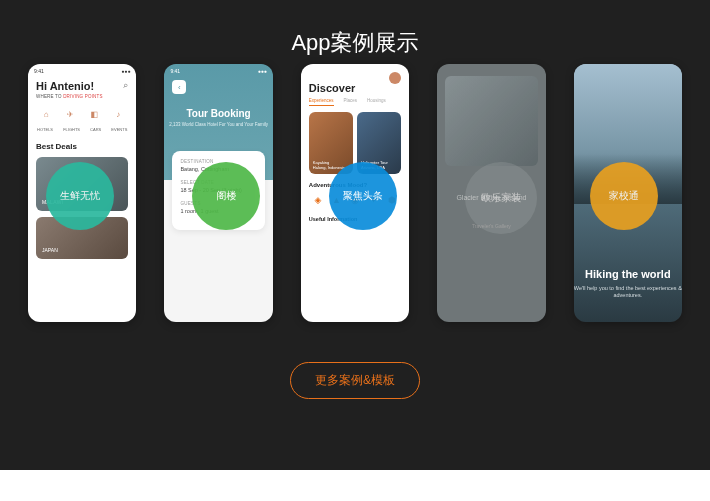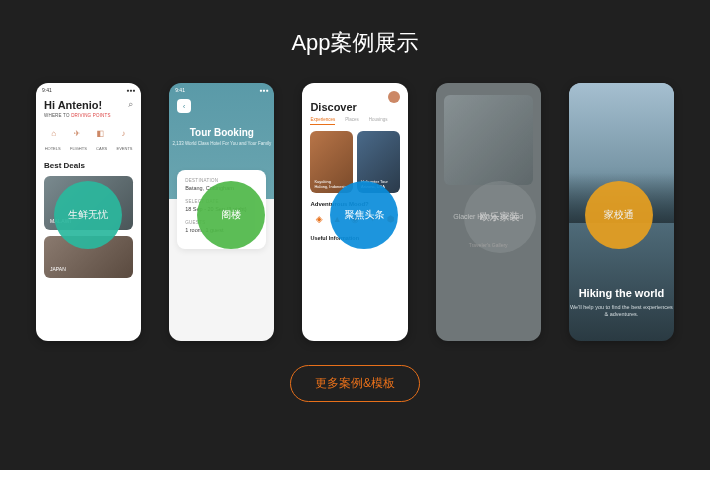--- a/index.html
+++ b/index.html
@@ -15,27 +15,27 @@
       width: 100%;
       height: 470px;
       padding-top: 28px;
       position: relative;
     }
     .section-title {
       color: #fff;
       font-size: 22px;
       font-weight: 400;
       text-align: center;
-      margin-bottom: 25px;
+      margin-bottom: 6px;
     }
     .cards-row {
       display: flex;
       justify-content: space-between;
       gap: 28px;
-      padding: 0 36px;
+      padding: 0 28px;
     }
     .card {
       width: 122px;
       height: 258px;
       border-radius: 12px;
       background: #fff;
       position: relative;
       overflow: hidden;
       box-shadow: 0 2px 8px rgba(0,0,0,0.3);
     }
@@ -110,21 +110,21 @@
     .c4-useful { font-size: 5.5px; font-weight: 700; color: #222; padding: 8px 8px 0; }
     
     .c5 { background: linear-gradient(180deg, #92a8b8 0%, #5a7a8a 40%, #2a3a42 100%); position: relative; }
     .c5-mtn { position: absolute; top: 0; left: 0; right: 0; height: 140px; background: linear-gradient(180deg, #a5bfd0 0%, #7a98a8 60%, #4a6a78 100%); }
     .c5-mtn::after { content: ""; position: absolute; bottom: 0; left: 0; right: 0; height: 50px; background: linear-gradient(180deg, transparent, #2a3a42); }
     .c5-title { position: absolute; bottom: 42px; left: 0; right: 0; color: #fff; font-size: 11px; font-weight: 600; text-align: center; }
     .c5-sub { position: absolute; bottom: 22px; left: 0; right: 0; color: #d5dde0; font-size: 5.5px; text-align: center; line-height: 1.4; }
     
     .more-btn {
       display: block;
-      margin: 24px auto 0;
+      margin: 40px auto 0;
       padding: 9px 24px;
       border: 1px solid #e8701a;
       border-radius: 20px;
       color: #e8701a;
       background: transparent;
       font-size: 12px;
       cursor: pointer;
       font-family: inherit;
     }
   </style>

